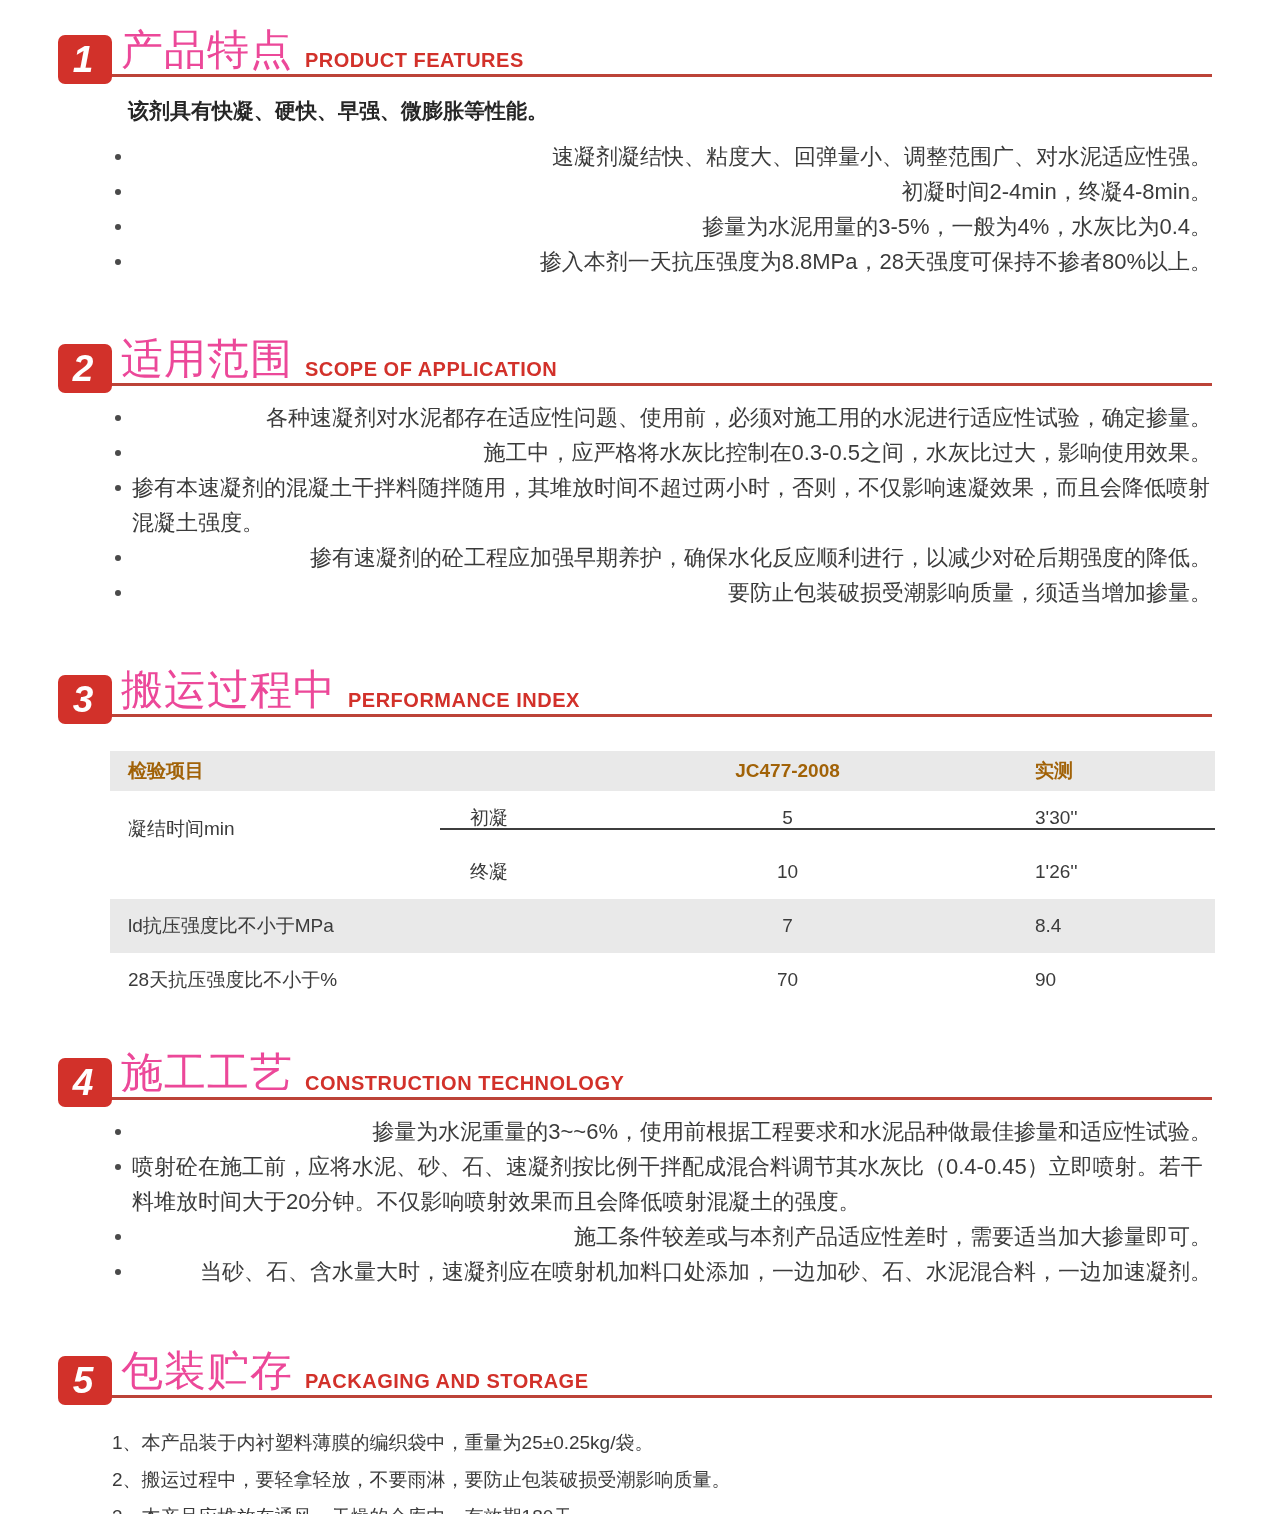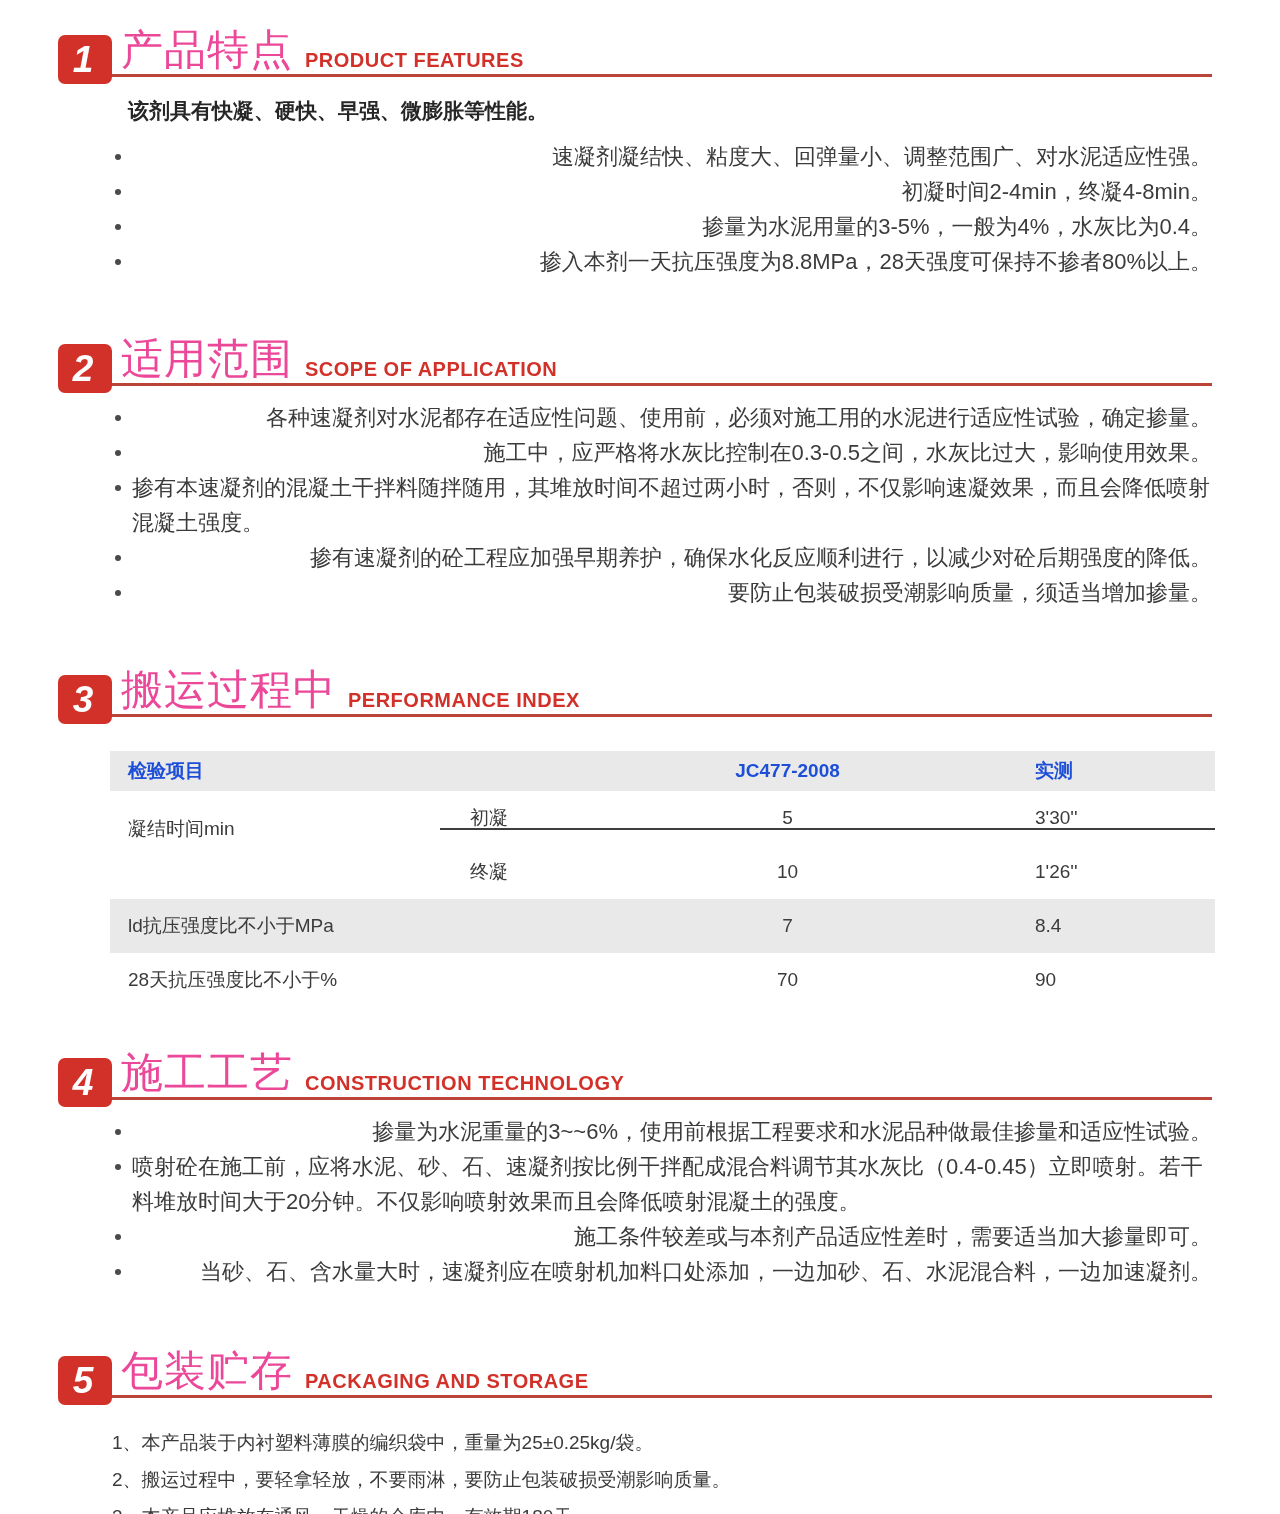--- a/index.html
+++ b/index.html
@@ -106,21 +106,21 @@
     margin: 34px 0 0 52px;
     width: 1105px;
     font-size: 19px;
   }
   .trow {
     display: grid;
     grid-template-columns: 330px 200px 295px 1fr;
     align-items: center;
     height: 54px;
   }
-  .trow.thead { height: 40px; font-weight: 700; color: #1d4ed8; }
+  .trow.thead { height: 40px; font-weight: 700; color: #a16207; }
   .stripe { background: #e9e9e9; }
   .cell.c1 { padding-left: 18px; }
   .cell.c2 { padding-left: 30px; }
   .cell.c3 { text-align: center; }
   .cell.c4 { padding-left: 100px; }
   .tgroup {
     position: relative;
     background: #ffffff;
   }
   .tgroup .glabel {

